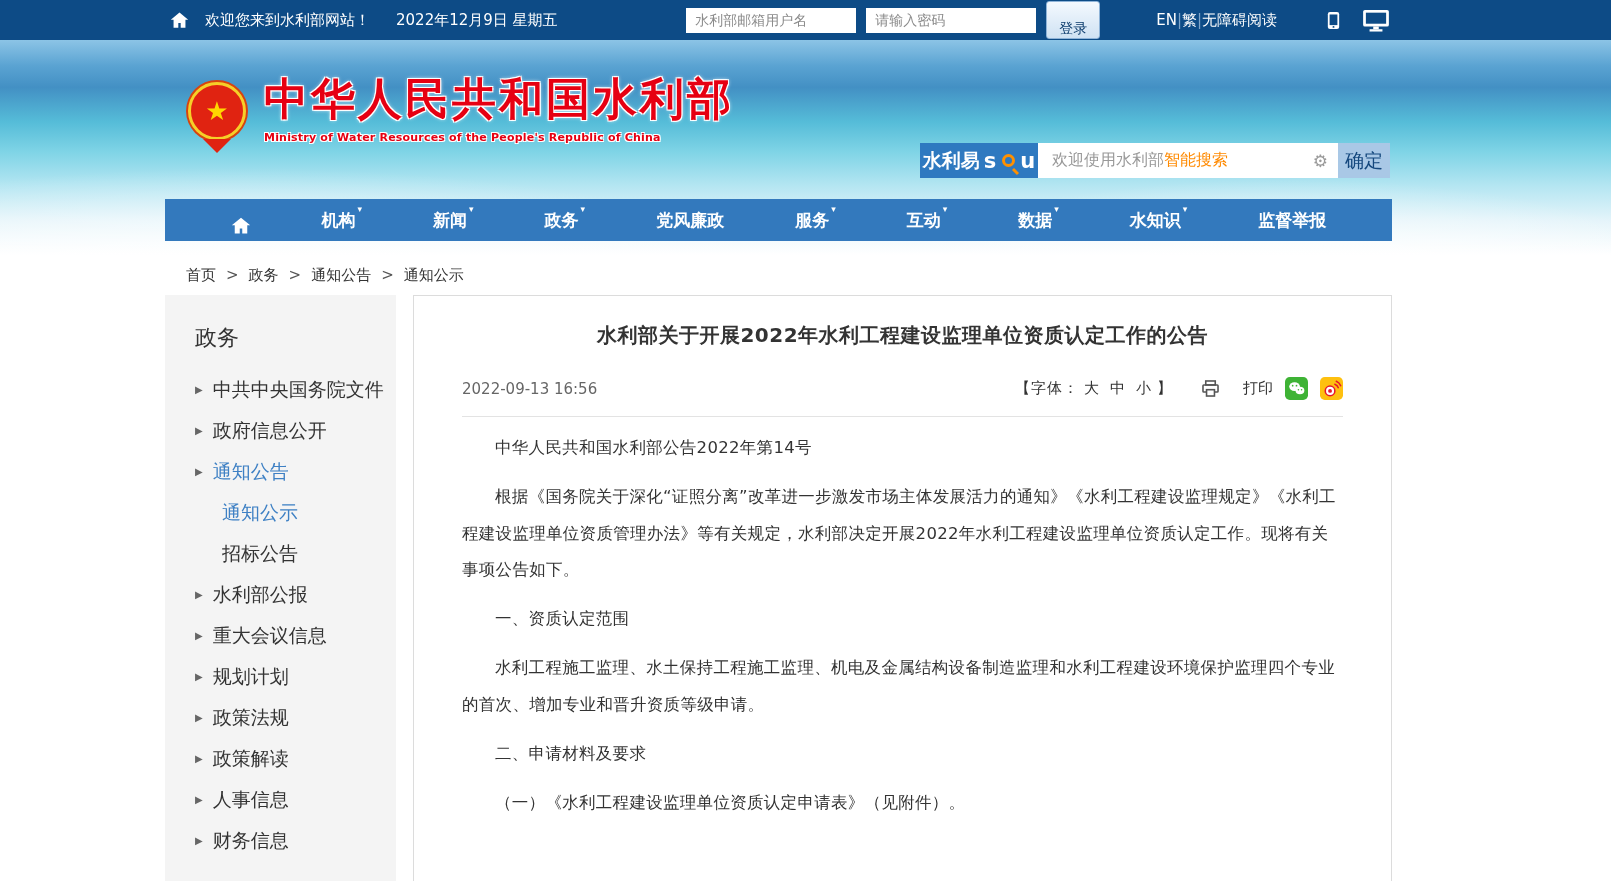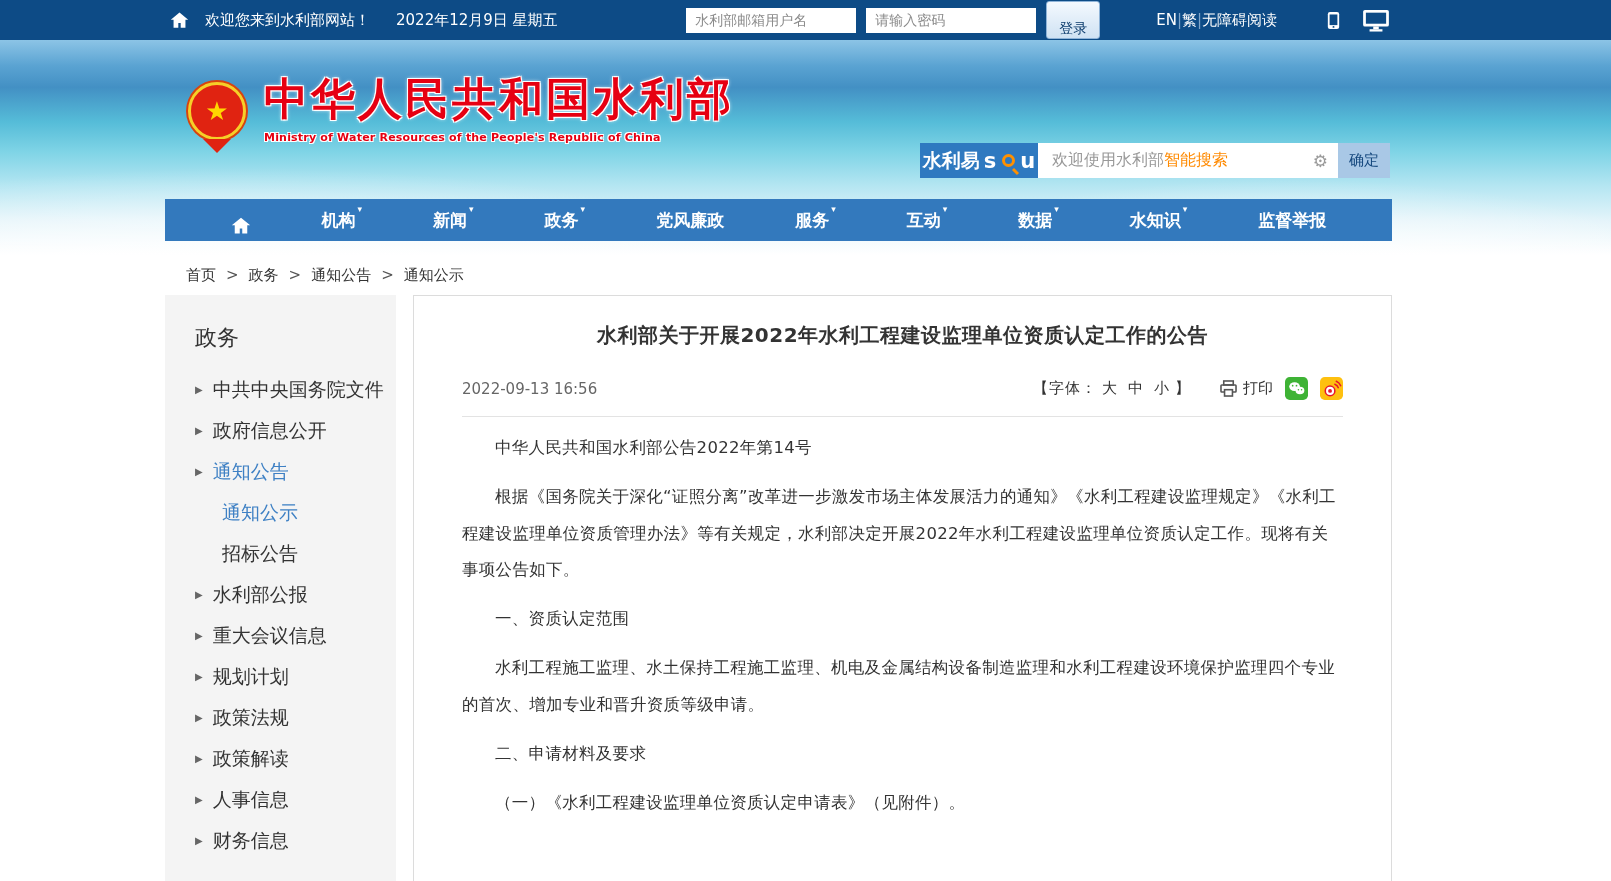--- a/index.html
+++ b/index.html
@@ -52,21 +52,21 @@
   .search-brand .latin { font-size:21px; }
   .mag-icon { width:13px; height:13px; border:3px solid #ff9000; border-radius:50%; position:relative;
               display:inline-block; margin:0 1px 0 2px; }
   .mag-icon::after { content:""; position:absolute; width:3px; height:7px; background:#ff9000;
                      left:9px; top:11px; transform:rotate(-45deg); }
   .search-input { width:300px; background:#fff; display:flex; align-items:center; font-size:16px;
                   padding:0 10px 0 14px; cursor:text; }
   .search-input .ph-gray { color:#999; }
   .search-input .ph-orange { color:#ff8a00; }
   .search-input .gear { margin-left:auto; color:#9a9a9a; font-size:17px; cursor:pointer; }
-  .btn-search-ok { width:52px; background:#a9c8e6; color:#14477d; font-size:15px; border:none; cursor:pointer; }
+  .btn-search-ok { width:52px; background:#a9c8e6; color:#14477d; font-size:19px; border:none; cursor:pointer; }
 
   
   .navbar { position:absolute; left:165px; top:159px; width:1227px; height:42px; background:#3379bd;
             display:flex; align-items:center; justify-content:space-around; padding:0 30px; }
   .nav-item { color:#fff; font-size:17px; font-weight:bold; text-decoration:none; cursor:pointer;
               display:flex; align-items:flex-start; line-height:42px; }
   .nav-item .caret { font-size:9px; line-height:20px; margin-left:2px; }
 
   
   .breadcrumb { margin-left:186px; height:40px; display:flex; align-items:center; font-size:15px;
@@ -85,21 +85,21 @@
   .sidebar li.lvl2 { padding-left:57px; }
   .sidebar li.active { color:#3e80c4; }
 
   .main-panel { flex:1; background:#fff; border:1px solid #dcdcdc; padding:0 48px; }
   .article-title { font-size:20px; font-weight:600; color:#333; text-align:center; margin-top:26px;
                    letter-spacing:.5px; }
   .meta-row { display:flex; align-items:center; margin-top:28px; font-size:15px; color:#666; }
   .meta-right { margin-left:auto; display:flex; align-items:center; color:#333; gap:6px; }
   .font-widget { letter-spacing:1px; }
   .font-widget a { color:#333; text-decoration:none; cursor:pointer; margin:0 5px; }
-  .print-btn { display:flex; align-items:center; gap:5px; margin-left:22px; cursor:pointer; color:#333; }
+  .print-btn { display:flex; align-items:center; gap:23px; margin-left:22px; cursor:pointer; color:#333; }
   .share-icon { display:flex; cursor:pointer; margin-left:6px; }
   .meta-sep { border:none; border-top:1px solid #e3e3e3; margin-top:16px; }
   .doc-number { text-align:left; font-size:16.5px; color:#333; margin:26px 0 8px; }
   .article-body p { font-size:16.5px; color:#333; line-height:2.2; text-indent:2em; margin:13px 0;
                     letter-spacing:.3px; }
 </style>
 </head>
 <body>
 
 <div class="page">

